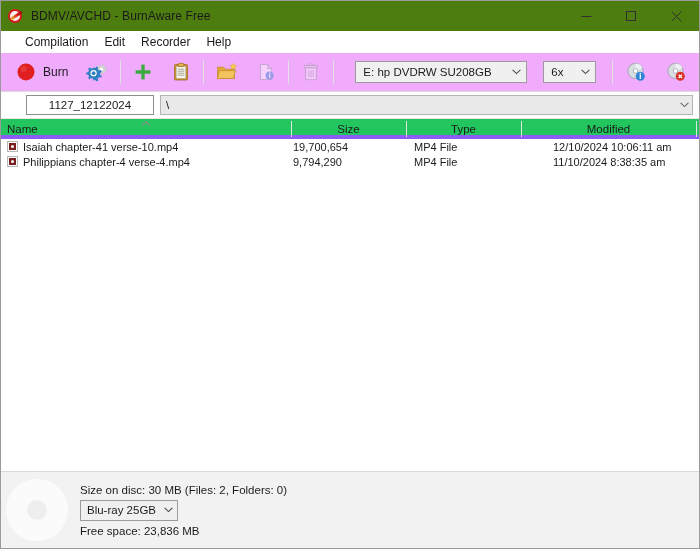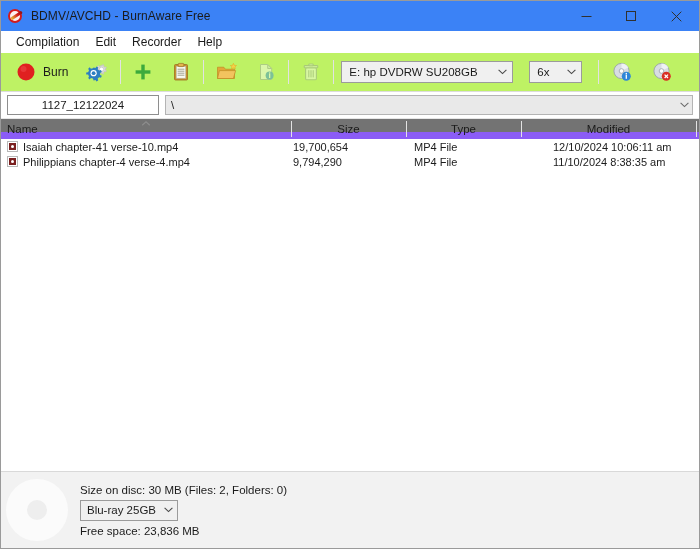--- a/index.html
+++ b/index.html
@@ -17,21 +17,21 @@
     display: flex;
     flex-direction: column;
     background: #ffffff;
     border: 1px solid #9a9a9a;
   }
 
   
   .titlebar {
     height: 30px;
     flex: 0 0 30px;
-    background: #3b82f6;
+    background: #4d7c0f;
     display: flex;
     align-items: center;
     position: relative;
   }
   .app-icon {
     width: 16px; height: 16px;
     margin-left: 7px; margin-right: 7px;
     position: relative;
     flex: 0 0 16px;
   }
@@ -71,34 +71,34 @@
   }
   .win-btn svg { display: block; }
 
   
   .menubar {
     height: 22px;
     flex: 0 0 22px;
     background: #ffffff;
     display: flex;
     align-items: center;
-    padding-left: 7px;
+    padding-left: 16px;
   }
   .menu-item {
     font-size: 12px;
     color: #1b1b1b;
     padding: 2px 8px;
     line-height: 16px;
   }
 
   
   .toolbar {
     height: 39px;
     flex: 0 0 39px;
-    background: #bef264;
+    background: #f0abfc;
     border-bottom: 1px solid #dcdcdc;
     display: flex;
     align-items: center;
     padding-left: 6px;
     gap: 0px;
   }
   .tb-btn {
     height: 34px;
     display: flex;
     align-items: center;
@@ -121,21 +121,21 @@
 
   
   .drive-select {
     width: 172px;
     height: 22px;
     border: 1px solid #9b9b9b;
     background: #f0f0f0;
     display: flex;
     align-items: center;
     padding: 0 4px 0 7px;
-    margin-left: 4px;
+    margin-left: 18px;
   }
   .drive-select .val {
     flex: 1;
     font-size: 11.5px;
     color: #1b1b1b;
     white-space: nowrap;
     overflow: hidden;
   }
   .speed-select {
     width: 53px;
@@ -163,30 +163,31 @@
   .pathrow {
     flex: 0 0 26px;
     height: 26px;
     background: #ffffff;
     display: flex;
     align-items: center;
     padding: 0 6px;
     gap: 0;
   }
   .name-field {
-    width: 152px;
+    width: 128px;
     height: 20px;
     border: 1px solid #8e8e8e;
     background: #ffffff;
     display: flex;
     align-items: center;
     justify-content: center;
     font-size: 11.5px;
     color: #1b1b1b;
     margin-right: 6px;
+    margin-left: 19px;
   }
   .path-field {
     flex: 1;
     height: 20px;
     border: 1px solid #b4b4b4;
     background: #e9e9e9;
     display: flex;
     align-items: center;
     padding: 0 2px 0 5px;
     font-size: 11.5px;
@@ -201,22 +202,22 @@
     border-top: 1px solid #e6e6e6;
     display: flex;
     flex-direction: column;
     position: relative;
     min-height: 0;
   }
   .list-header {
     height: 20px;
     flex: 0 0 20px;
     display: flex;
-    background: #737373;
-    border-bottom: 7px solid #8b5cf6;
+    background: #22c55e;
+    border-bottom: 4px solid #8b5cf6;
     position: relative;
   }
   .hcell {
     position: relative;
     font-size: 11.5px;
     color: #1b1b1b;
     display: flex;
     align-items: center;
     height: 20px;
   }

